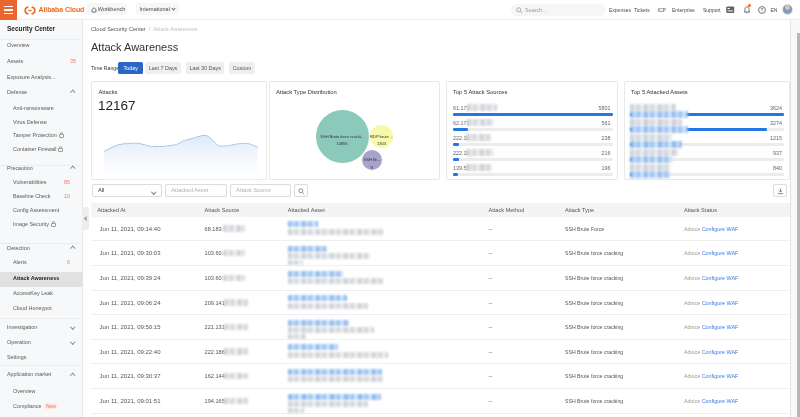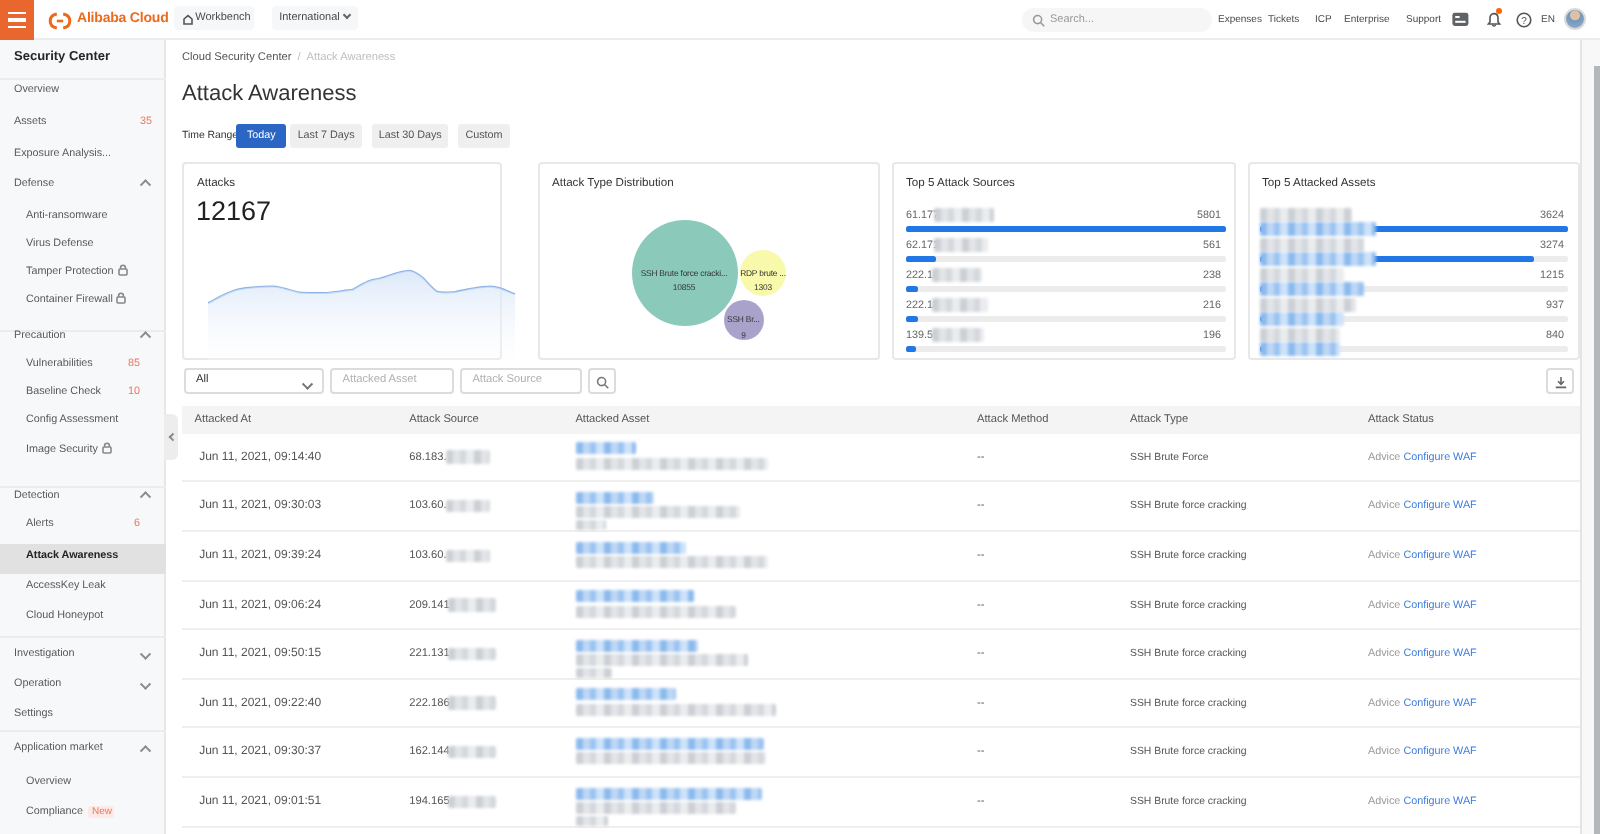--- a/index.html
+++ b/index.html
@@ -160,21 +160,21 @@
 <div id="content" style="position:absolute;left:84px;top:20px;width:706px;height:397px;background:#fff;z-index:1;"></div>
 
 <div class="crumb">Cloud Security Center<span class="sep">/</span><span class="cur">Attack Awareness</span></div>
 <div id="title">Attack Awareness</div>
 <div id="trlabel">Time Range:</div>
 <div class="tbtn on" style="left:118.3px;width:24.7px;">Today</div>
 <div class="tbtn" style="left:145.3px;width:35.5px;">Last 7 Days</div>
 <div class="tbtn" style="left:186.4px;width:37.5px;">Last 30 Days</div>
 <div class="tbtn" style="left:229px;width:26px;">Custom</div>
 
-<div class="card" style="left:91px;width:160px;">
+<div class="card" style="left:91px;width:176px;">
   <div class="ctitle">Attacks</div>
   <div style="position:absolute;left:6px;top:16px;font-size:13.5px;color:#222;">12167</div>
   <svg style="position:absolute;left:11.5px;top:50px;" width="155" height="48" viewBox="0 0 155 48">
     <defs>
         <linearGradient id="ag" x1="0" y1="0" x2="0" y2="1">
       <stop offset="0" stop-color="#d3e3f7" stop-opacity="0.8"></stop>
       <stop offset="1" stop-color="#fdfdfe" stop-opacity="0.25"></stop>
     </linearGradient>
       </defs>
     <path id="aline" d="M0 19.6 C4 17.5 9 14.5 14.4 12.9 C19 11.7 28 11.2 32.5 11.3 C36 11.4 42 13.4 45.6 14.3 C49 14.6 55 14.5 58.5 14.5 C62 14.3 69 13.2 72.3 12.9 C76 11 79 8.5 83.4 7.8 C86 7.5 89 6.3 91.5 5.5 C94.5 4.5 98.5 3.5 100.5 3.4 C102.5 3.5 105 5 107.5 7 C109.5 9 112.5 12.8 114.6 13.9 C116.5 14.5 121 14.2 123.5 14 C126 13.5 130 12.5 132.5 12.2 C135.5 11.8 139 11.4 141.3 11.3 C144 11.5 147.5 12.5 149.5 13.5 C151.5 14.3 152.8 14.8 153.5 15.1" fill="none" stroke="#8bb2e4" stroke-width="1"></path>

